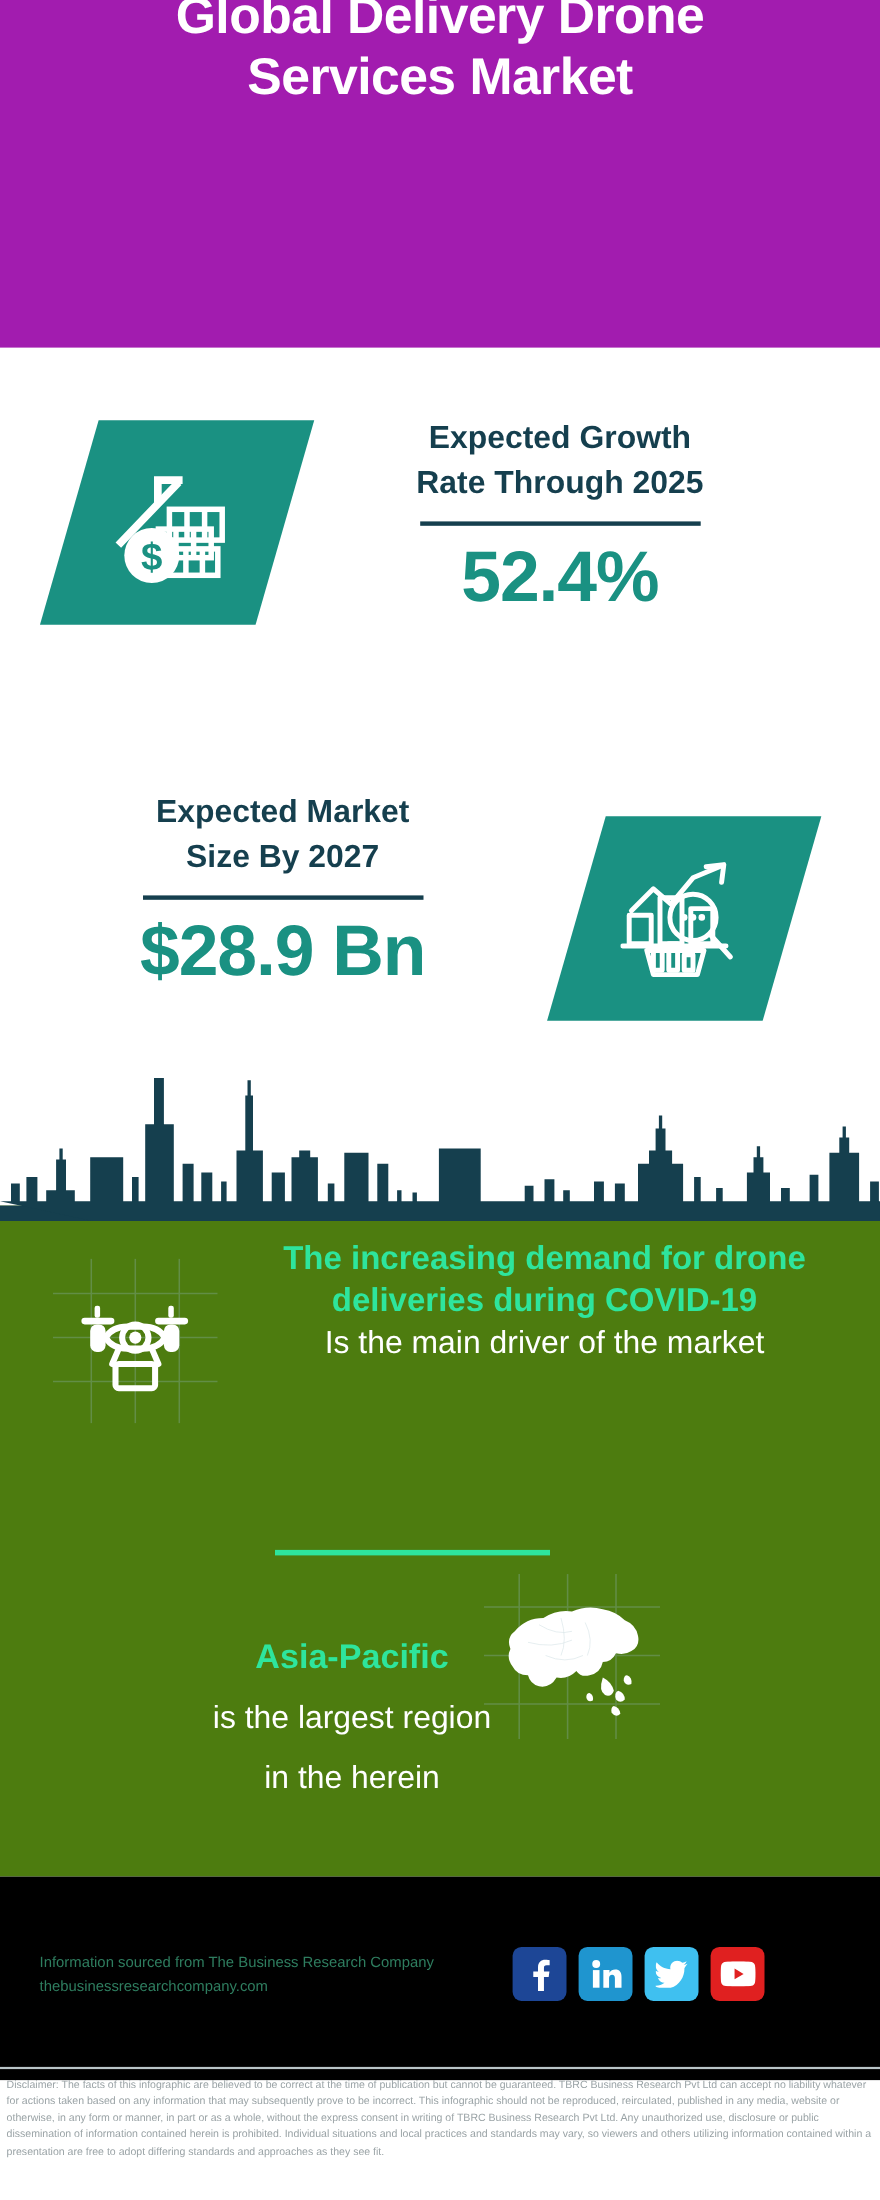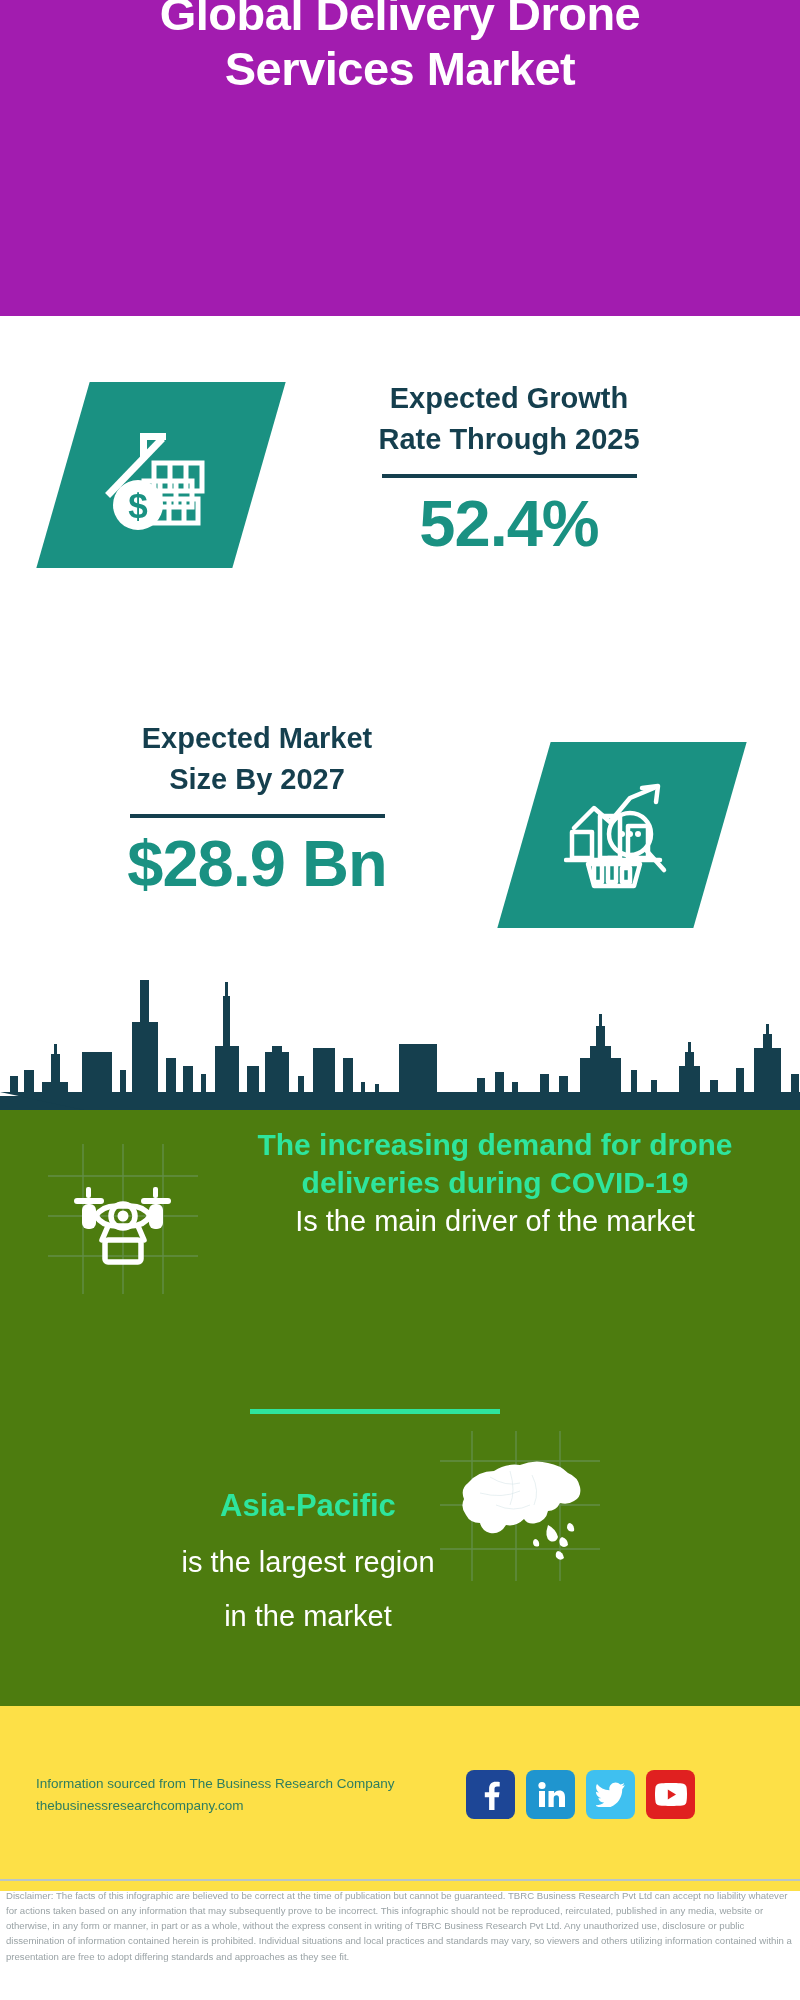--- a/index.html
+++ b/index.html
@@ -101,21 +101,21 @@
 
   
   .ap-text{
     position:absolute;left:60px;top:1488px;width:520px;text-align:center;
   }
   .ap-hl{color:#2ee59d;font-size:31px;font-weight:bold;line-height:1.32;}
   .ap-sub{color:#ffffff;font-size:29px;line-height:1.33;margin-top:16px;}
 
   
   .footer{
-    position:absolute;left:0;top:1706px;width:800px;height:185px;background:#fde047;
+    position:absolute;left:0;top:1706px;width:800px;height:185px;background:#000000;
   }
   .footer-inner{
     position:absolute;left:0;top:64px;width:800px;
     display:flex;align-items:center;justify-content:flex-start;
     padding-left:36px;box-sizing:border-box;
   }
   .src-text{
     color:#2e7d5f;font-size:13.5px;line-height:1.62;width:430px;
   }
   .socials{display:flex;gap:11px;align-items:center;}
@@ -272,24 +272,24 @@
           <path d="M118 120 q5 1 6 7 q-4 4 -8 -1 q-1 -5 2 -6 z"></path>
           <path d="M130 92 q5 2 4 8 q-5 2 -7 -3 q0 -5 3 -5 z"></path>
           <path d="M96 108 q4 2 3 7 q-5 2 -6 -3 q0 -4 3 -4 z"></path>
         </g>
         <g stroke="#dbe7ea" stroke-width="0.8" fill="none" opacity="0.8">
           <path d="M50 46 q16 10 30 6 M70 40 q6 20 0 34 M92 44 q8 16 2 30 M40 62 q22 6 40 -2 M56 74 q18 8 34 0"></path>
         </g>
       </svg>
     </div>
 
-    <div class="ap-text" style="position:absolute;left:48px;top:390px;width:520px;">
+    <div class="ap-text" style="position:absolute;left:60px;top:390px;width:520px;">
       <div class="ap-hl">Asia-Pacific</div>
       <div class="ap-sub">is the largest region</div>
-      <div class="ap-sub">in the market</div>
+      <div class="ap-sub">in the herein</div>
     </div>
   </div>
 
   <div class="skyline">
     <svg width="800" height="130" viewBox="0 0 800 130" preserveAspectRatio="none" aria-hidden="true">
       <g fill="#153f4e">
         <rect x="0" y="116" width="800" height="14"></rect>
         <path d="M0 112 h10 v-16 h8 v16 h6 v-22 h10 v22 h8 v-10 h9 v-28 h3 v-10 h3 v10 h3 v28 h8 v10 h14 v-40 h30 v40 h8 v-22 h6 v22 h6 v-70 h8 v-68 h3 v-12 h3 v12 h3 v68 h9 v70 h8 v-34 h10 v34 h7 v-26 h10 v26 h8 v-18 h5 v18 h9 v-46 h8 v-50 h2 v-14 h3 v14 h2 v50 h9 v46 h8 v-26 h12 v26 h6 v-40 h7 v-6 h10 v6 h7 v40 h9 v-16 h6 v16 h9 v-44 h22 v44 h8 v-34 h10 v34 h8 v-10 h4 v10 h10 v-8 h4 v8 h20 v-48 h38 v48 h40 v-14 h8 v14 h10 v-20 h9 v20 h8 v-10 h6 v10 h22 v-18 h9 v18 h10 v-16 h9 v16 h12 v-34 h10 v-12 h6 v-20 h3 v-12 h3 v12 h3 v20 h6 v12 h10 v34 h10 v-22 h6 v22 h14 v-12 h6 v12 h22 v-26 h6 v-14 h3 v-10 h3 v10 h3 v14 h6 v26 h10 v-12 h8 v12 h18 v-24 h8 v24 h10 v-44 h9 v-14 h3 v-10 h3 v10 h3 v14 h9 v44 h10 v-18 h8 v18 h18 v-10 h6 v10 h18 v-30 h10 v30 h12 v-14 h7 v14 h14 v18 h-800 z"></path>
       </g>
     </svg>

